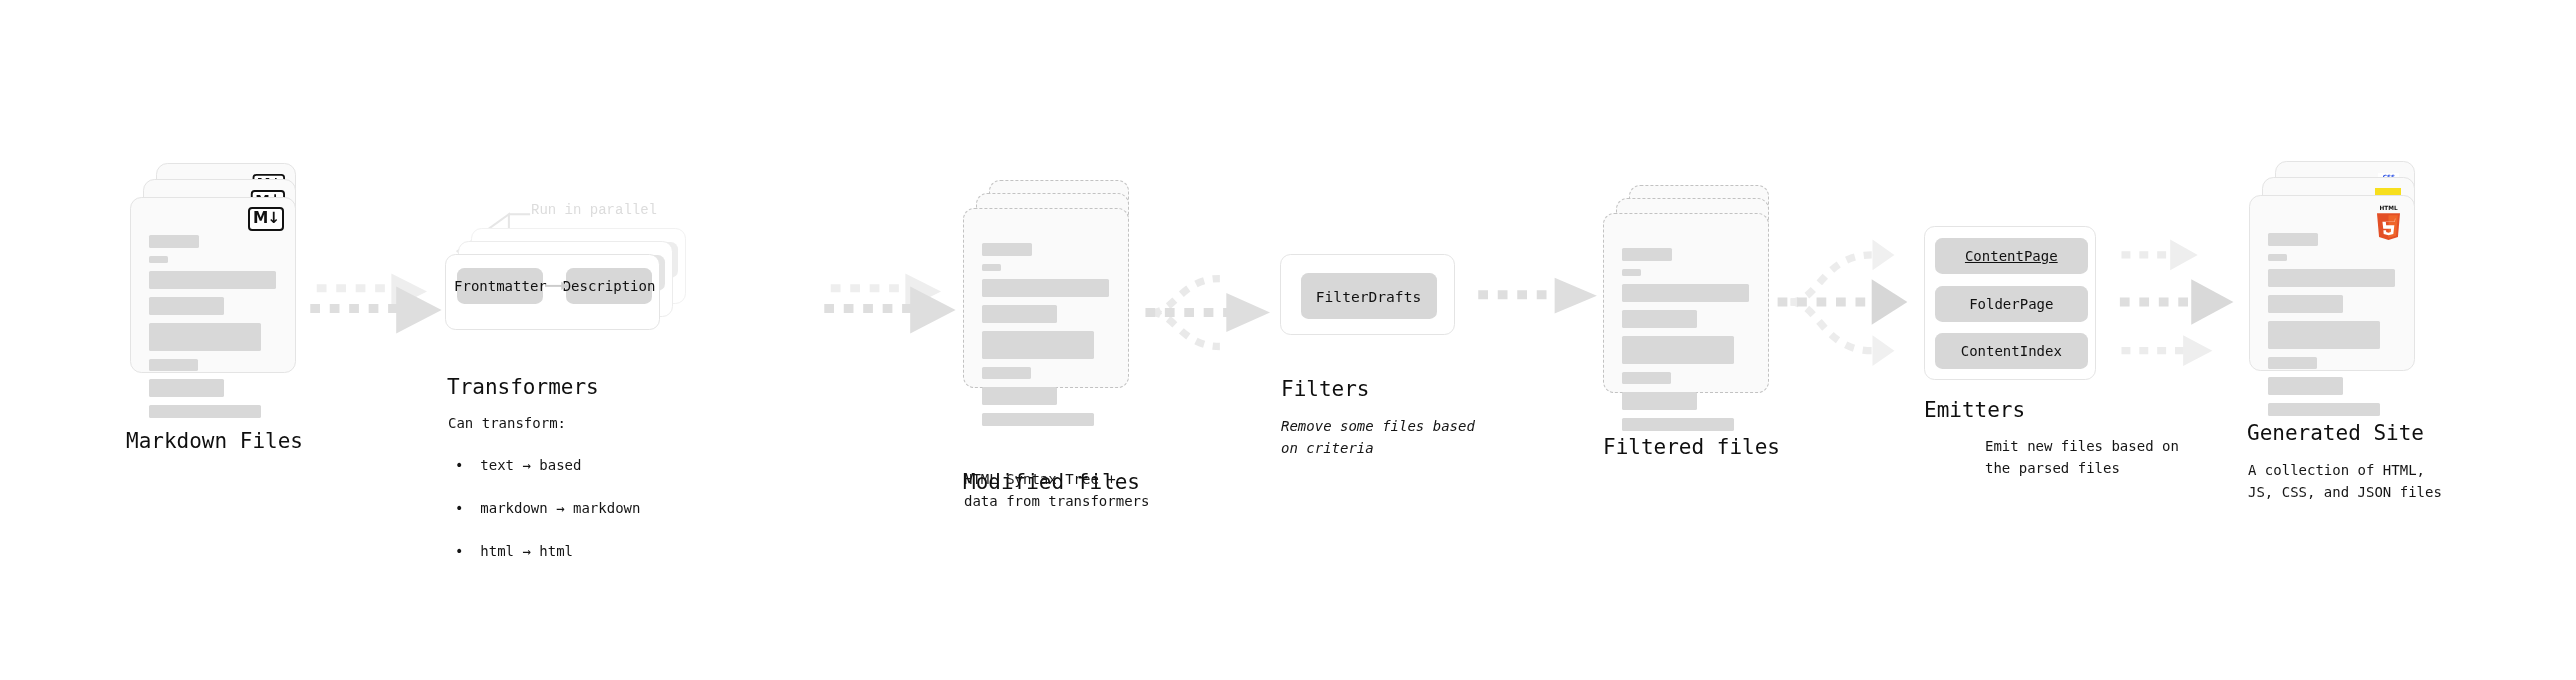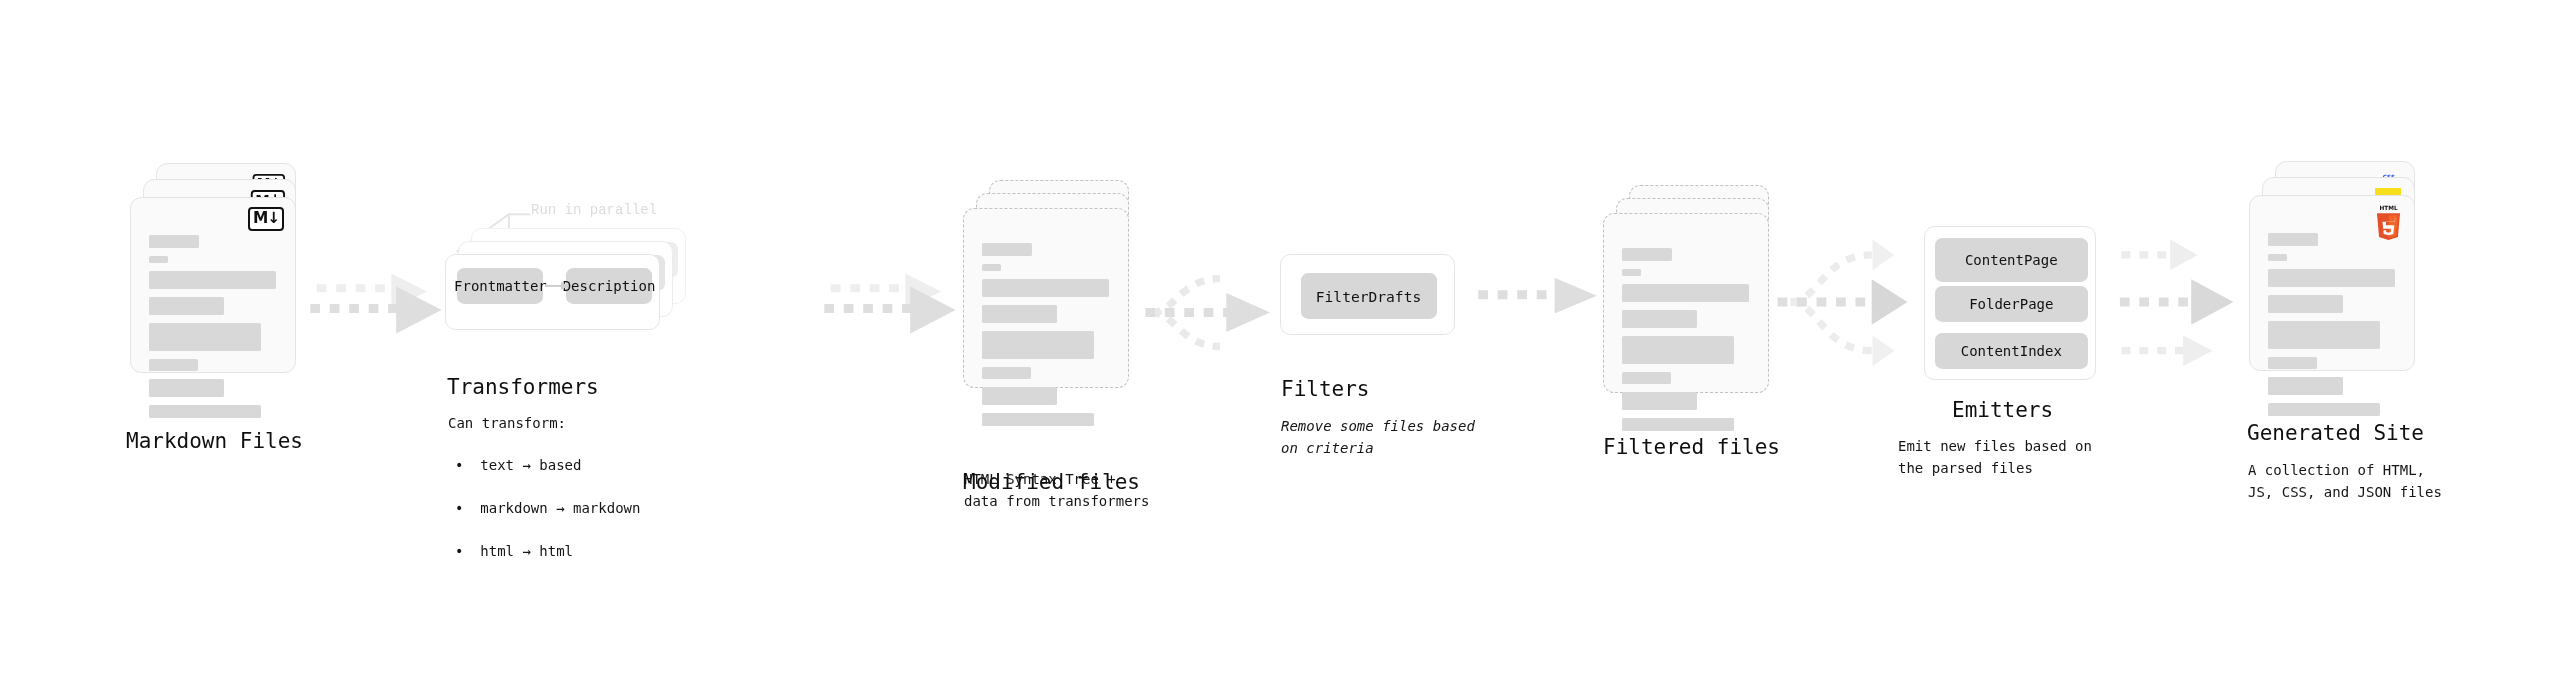--- a/index.html
+++ b/index.html
@@ -245,26 +245,26 @@
     </g>
     <polygon points="119,13 146,32 119,51" fill="#f0f0f0"></polygon>
     <polygon points="119,131 146,150 119,169" fill="#f0f0f0"></polygon>
     <g fill="none" stroke="#dedede" stroke-width="11" stroke-dasharray="12 12">
       <line x1="2" y1="90" x2="124" y2="90"></line>
     </g>
     <polygon points="118,62 162,90 118,118" fill="#d7d7d7"></polygon>
   </svg>
 
   <div class="groupbox" style="left:1924px; top:226px; width:172px; height:154px;">
-    <div class="pill" style="position:absolute; left:9.8px; top:11.4px; width:153px; height:44px; font-size:14px;">ContentPage</div>
+    <div class="pill" style="position:absolute; left:9.8px; top:11.4px; width:153px; height:36px; font-size:14px;text-decoration:underline;">ContentPage</div>
     <div class="pill" style="position:absolute; left:9.8px; top:59px; width:153px; height:36px; font-size:14px;">FolderPage</div>
     <div class="pill" style="position:absolute; left:9.8px; top:106px; width:153px; height:36px; font-size:14px;">ContentIndex</div>
   </div>
-  <div class="caption cap-title" style="left:1924px; top:398px;margin-left:28px;">Emitters</div>
-  <div class="caption cap-sub" style="left:1898px; top:436px;">Emit new files based on
+  <div class="caption cap-title" style="left:1924px; top:398px;">Emitters</div>
+  <div class="caption cap-sub" style="left:1985px; top:436px;">Emit new files based on
 the parsed files</div>
 
   <svg class="arrow" style="left:2113px; top:229px;" width="163" height="146" viewBox="0 0 200 180">
     <g fill="none" stroke="#ececec" stroke-width="9" stroke-dasharray="11 11">
       <line x1="10" y1="32" x2="72" y2="32"></line>
       <line x1="10" y1="150" x2="90" y2="150"></line>
     </g>
     <polygon points="70,13 104,32 70,51" fill="#eeeeee"></polygon>
     <polygon points="86,131 122,150 86,169" fill="#eeeeee"></polygon>
     <g fill="none" stroke="#dedede" stroke-width="11" stroke-dasharray="12 12">

